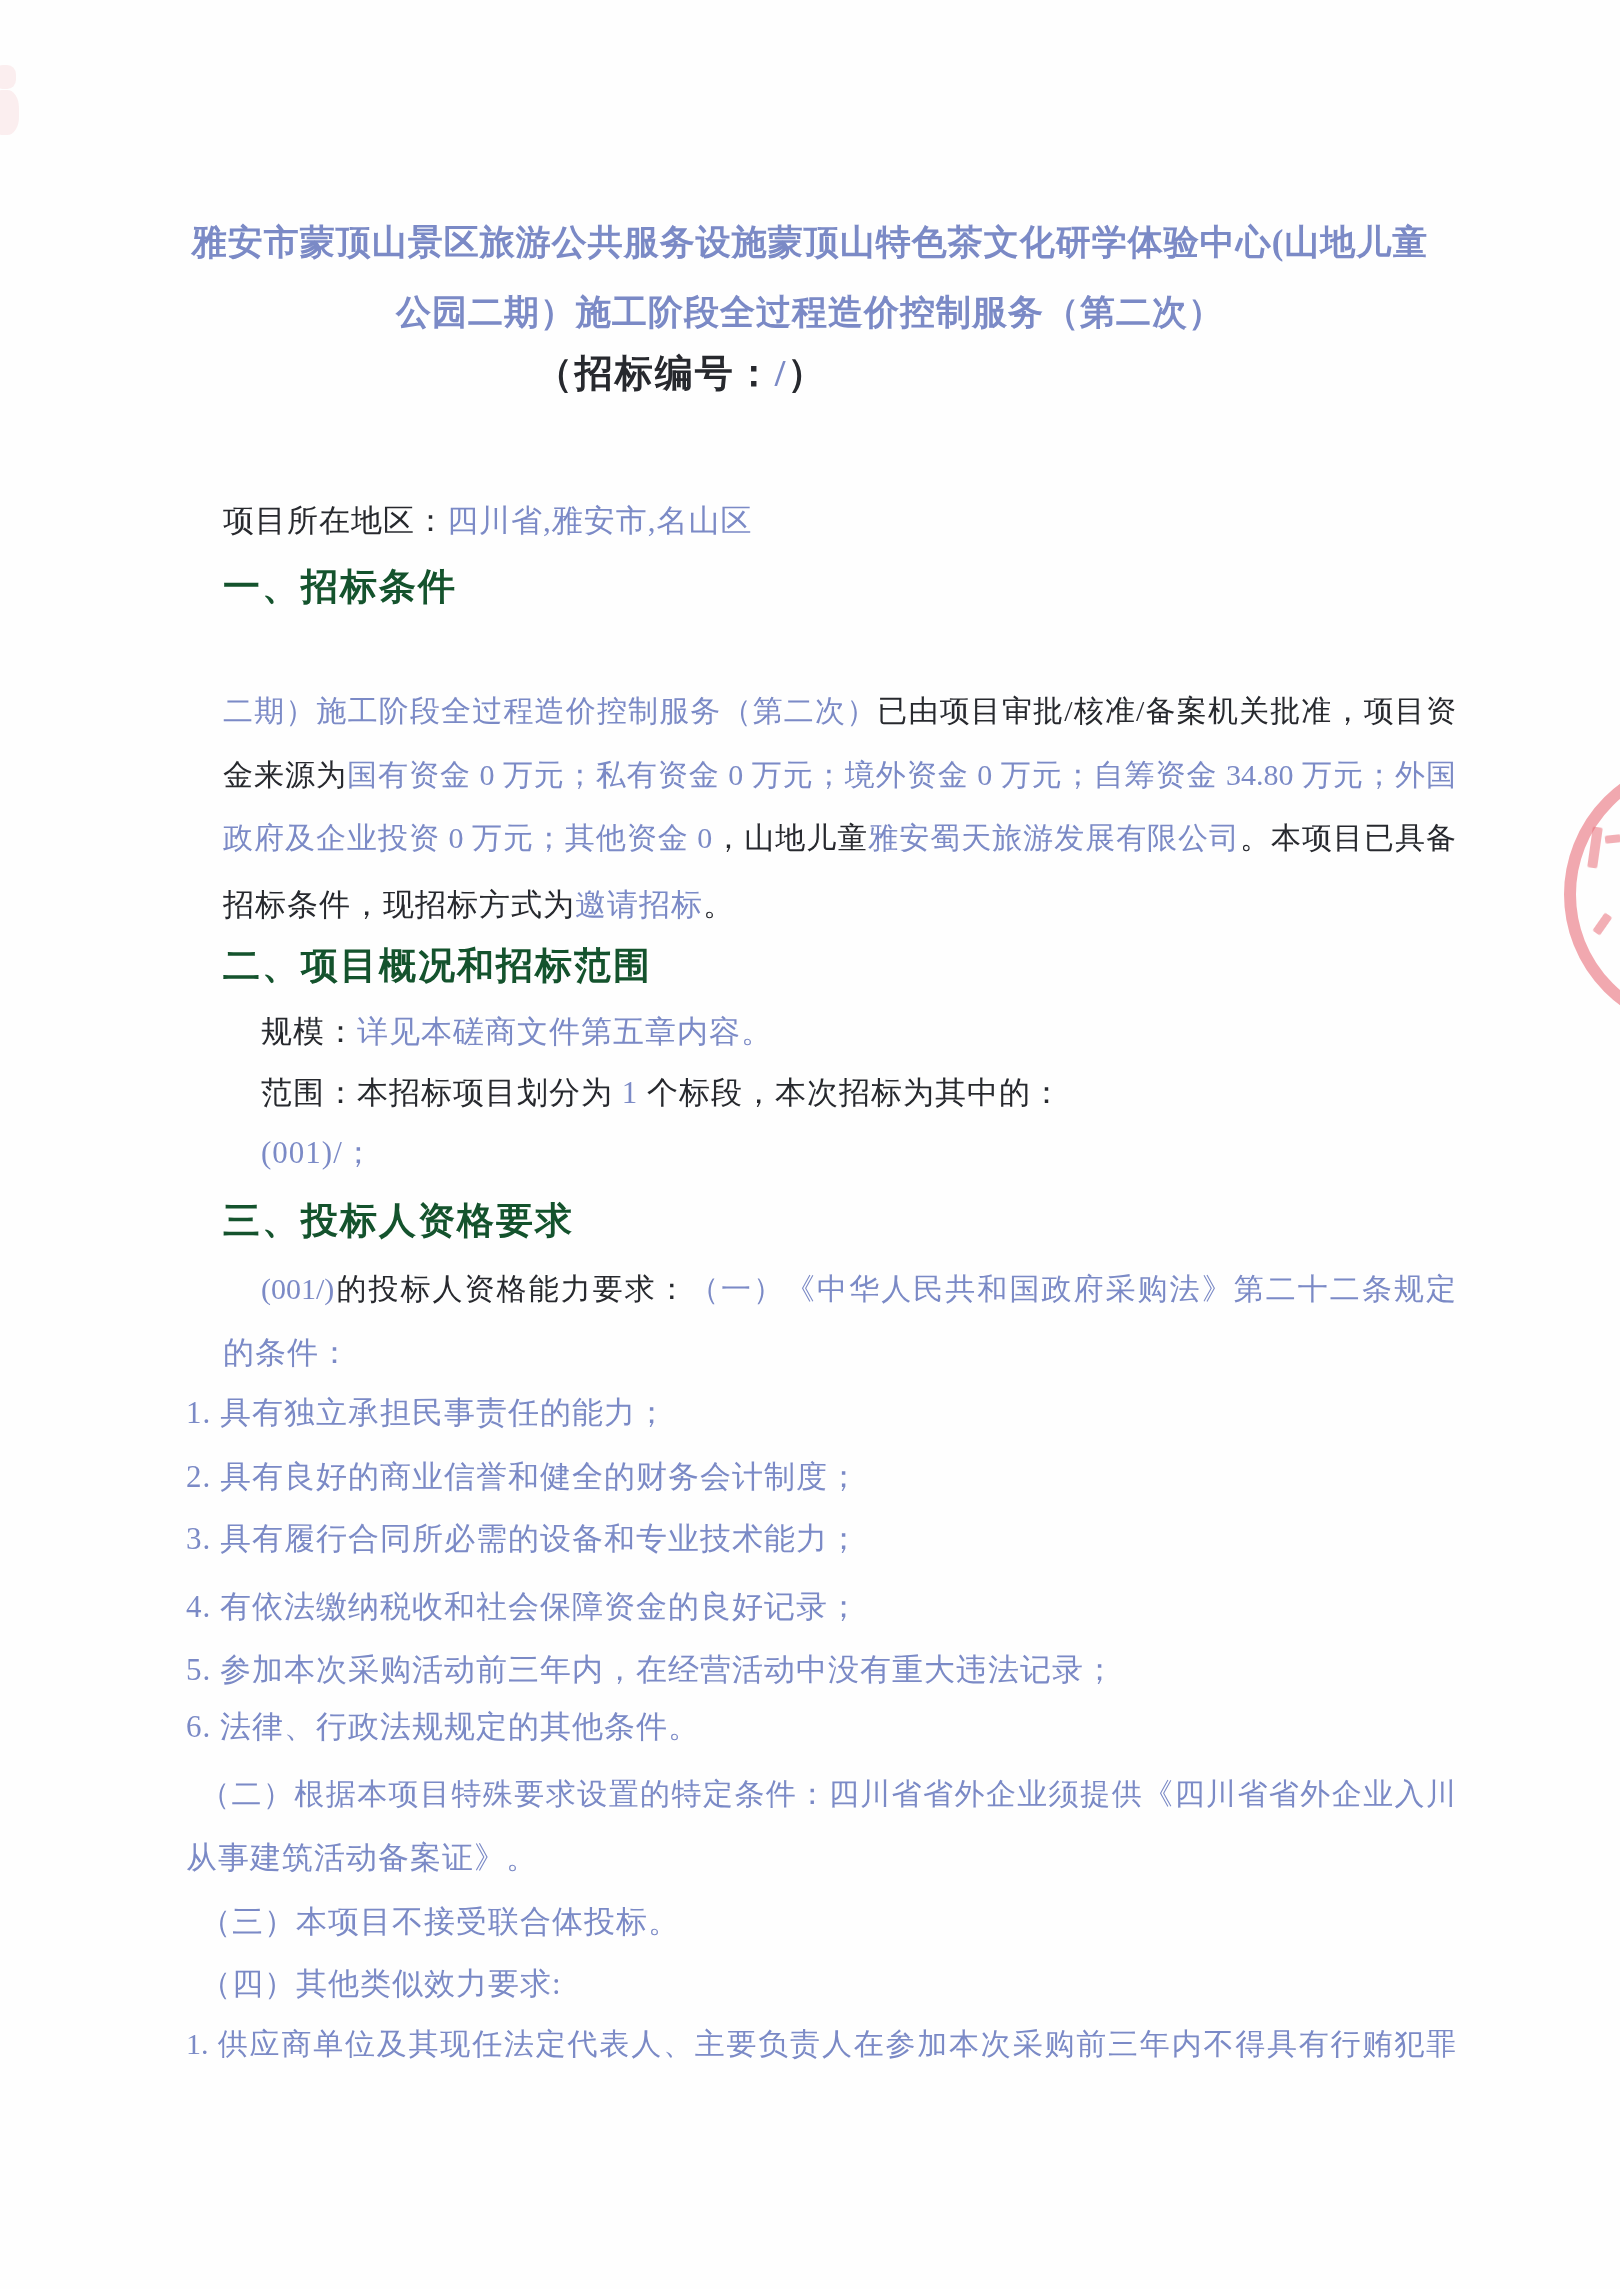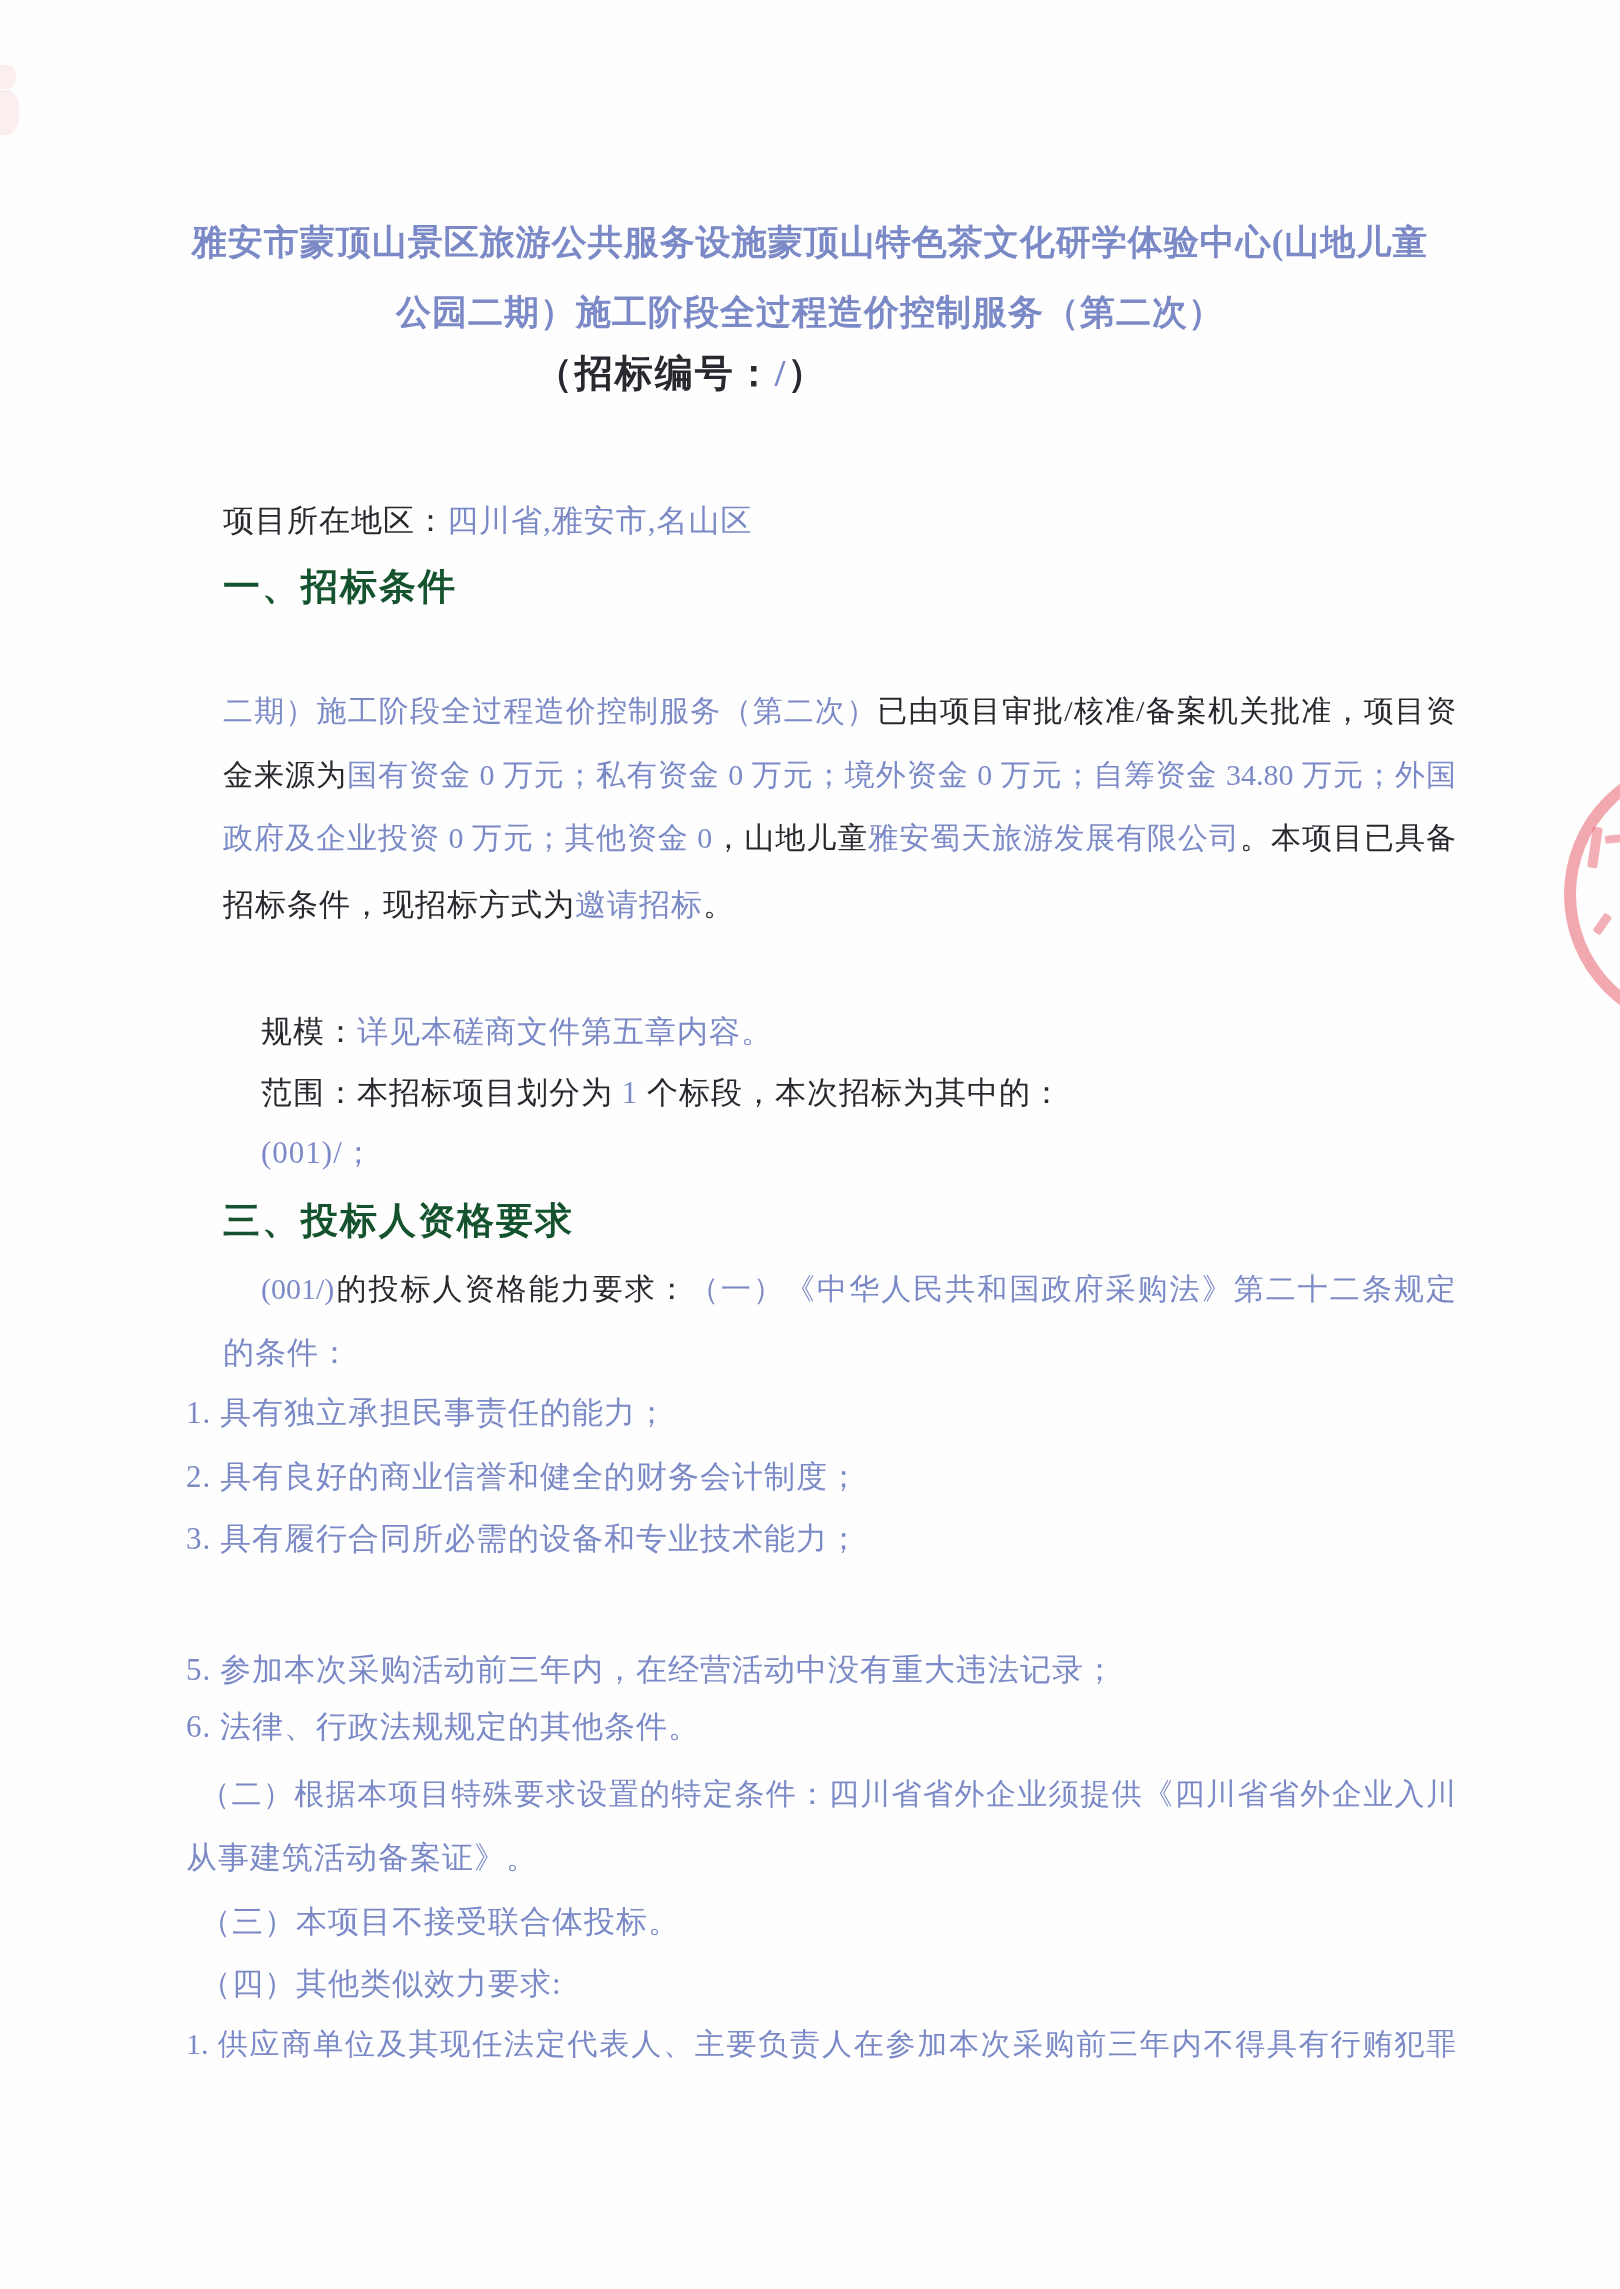--- a/index.html
+++ b/index.html
@@ -78,33 +78,35 @@
 
   <div class="line" style="top:498px"><span class="c-k">项目所在地区：</span><span class="c-b">四川省,雅安市,名山区</span></div>
 
   <div class="line h" style="top:562px">一、招标条件</div>
 
   <div class="line fill" style="top:688px"><span class="c-b">二期）施工阶段全过程造价控制服务（第二次）</span><span class="c-k">已由项目审批/核准/备案机关批准，项目资</span></div>
   <div class="line fill" style="top:752px"><span class="c-k">金来源为</span><span class="c-b">国有资金 0 万元；私有资金 0 万元；境外资金 0 万元；自筹资金 34.80 万元；外国</span></div>
   <div class="line fill" style="top:815px"><span class="c-b">政府及企业投资 0 万元；其他资金 0</span><span class="c-k">，山地儿童</span><span class="c-b">雅安蜀天旅游发展有限公司</span><span class="c-k">。本项目已具备</span></div>
   <div class="line" style="top:882px"><span class="c-k">招标条件，现招标方式为</span><span class="c-b">邀请招标</span><span class="c-k">。</span></div>
 
+  <div class="line h" style="top:941px">二、项目概况和招标范围</div>
 
   <div class="line ind" style="top:1009px"><span class="c-k">规模：</span><span class="c-b">详见本磋商文件第五章内容。</span></div>
   <div class="line ind" style="top:1070px"><span class="c-k">范围：本招标项目划分为 </span><span class="c-b">1</span><span class="c-k"> 个标段，本次招标为其中的：</span></div>
   <div class="line ind" style="top:1130px"><span class="c-b">(001)/；</span></div>
 
   <div class="line h" style="top:1196px">三、投标人资格要求</div>
 
   <div class="line ind fill" style="top:1266px"><span class="c-b">(001/)</span><span class="c-k">的投标人资格能力要求：</span><span class="c-b">（一）《中华人民共和国政府采购法》第二十二条规定</span></div>
   <div class="line" style="top:1330px"><span class="c-b">的条件：</span></div>
 
   <div class="line list" style="top:1390px"><span class="c-b">1. 具有独立承担民事责任的能力；</span></div>
   <div class="line list" style="top:1454px"><span class="c-b">2. 具有良好的商业信誉和健全的财务会计制度；</span></div>
   <div class="line list" style="top:1516px"><span class="c-b">3. 具有履行合同所必需的设备和专业技术能力；</span></div>
+  <div class="line list" style="top:1584px"><span class="c-b">4. 有依法缴纳税收和社会保障资金的良好记录；</span></div>
   <div class="line list" style="top:1647px"><span class="c-b">5. 参加本次采购活动前三年内，在经营活动中没有重大违法记录；</span></div>
   <div class="line list" style="top:1704px"><span class="c-b">6. 法律、行政法规规定的其他条件。</span></div>
 
   <div class="line par fill" style="top:1771px"><span class="c-b">（二）根据本项目特殊要求设置的特定条件：四川省省外企业须提供《四川省省外企业入川</span></div>
   <div class="line list" style="top:1835px"><span class="c-b">从事建筑活动备案证》。</span></div>
   <div class="line par" style="top:1899px"><span class="c-b">（三）本项目不接受联合体投标。</span></div>
   <div class="line par" style="top:1961px"><span class="c-b">（四）其他类似效力要求:</span></div>
   <div class="line list fill" style="top:2021px"><span class="c-b">1. 供应商单位及其现任法定代表人、主要负责人在参加本次采购前三年内不得具有行贿犯罪</span></div>
 
   <div class="seal">

